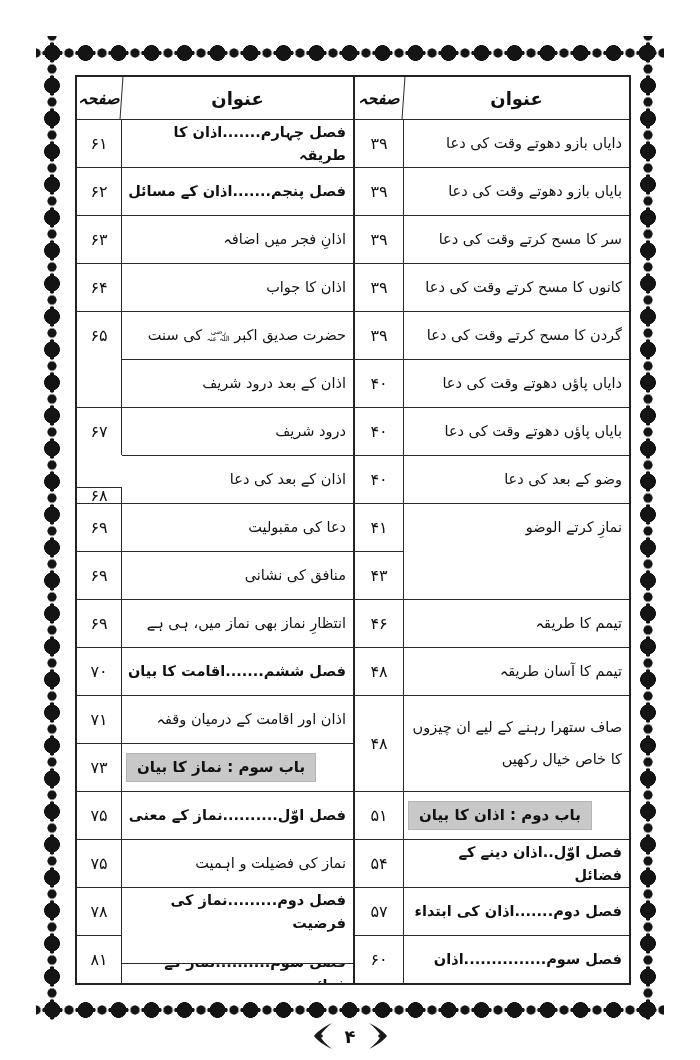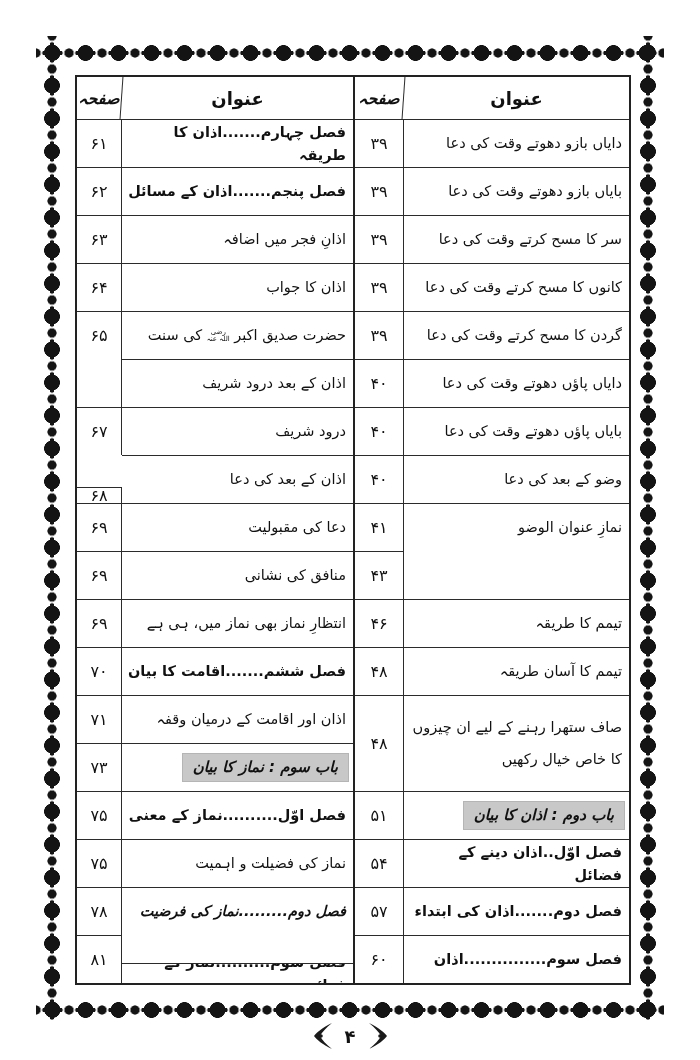--- a/index.html
+++ b/index.html
@@ -58,21 +58,21 @@
   .page-cell{
     justify-content:center;border-right:1.5px solid #2b2b2b;
     font-size:16px;direction:rtl;
   }
   .title-cell{
     direction:rtl;text-align:right;justify-content:flex-start;
     padding:0 7px 0 4px;font-size:14.5px;line-height:1.55;
   }
   .title-cell.fasl{font-weight:bold;letter-spacing:-0.2px;}
   .title-cell.tall{line-height:2.2;}
-  .title-cell.bab{justify-content:flex-start;padding:14px 4px;font-style:italic;}
+  .title-cell.bab{justify-content:flex-end;padding:14px 4px;}
   .chip{
     background:#c8c8c8;border:1px solid #b5b5b5;
     font-weight:bold;font-size:15px;padding:3px 10px;line-height:1.4;
     white-space:nowrap;
   }
   .honorific{
     font-size:7px;line-height:1;display:inline-block;
     margin:0 3px;max-width:26px;white-space:normal;text-align:center;
     vertical-align:middle;
   }
@@ -129,21 +129,21 @@
       <div class="cell title-cell normal" dir="rtl" style="grid-area: 14 / 2 / span 1;">اذان اور اقامت کے درمیان وقفہ</div>
       <div class="cell page-cell" style="grid-area: 15 / 1 / span 1;">۷۳</div>
       <div class="cell title-cell bab" dir="rtl" style="grid-area: 15 / 2 / span 1;">
         <span class="chip">باب سوم : نماز کا بیان</span>
       </div>
       <div class="cell page-cell" style="grid-area: 16 / 1 / span 1;">۷۵</div>
       <div class="cell title-cell fasl" dir="rtl" style="grid-area: 16 / 2 / span 1;">فصل اوّل..........نماز کے معنی</div>
       <div class="cell page-cell" style="grid-area: 17 / 1 / span 1;">۷۵</div>
       <div class="cell title-cell normal" dir="rtl" style="grid-area: 17 / 2 / span 1;">نماز کی فضیلت و اہمیت</div>
       <div class="cell page-cell" style="grid-area: 18 / 1 / span 1;">۷۸</div>
-      <div class="cell title-cell fasl" dir="rtl" style="grid-area: 18 / 2 / span 1; font-style: italic;">فصل دوم.........نماز کی فرضیت</div>
+      <div class="cell title-cell fasl" dir="rtl" style="grid-area: 18 / 2 / span 1;">فصل دوم.........نماز کی فرضیت</div>
       <div class="cell page-cell" style="grid-area: 19 / 1 / span 1;">۸۱</div>
       <div class="cell title-cell fasl" dir="rtl" style="grid-area: 19 / 2 / span 1; margin-top: 28px;">فصل سوم..........نماز کے فوائد</div>
     </div>
   <div class="group group-right">
       <div class="cell hdr hdr-page page-cell" style="grid-area: 1 / 1;">صفحہ</div>
       <div class="cell hdr hdr-title" style="grid-area: 1 / 2;">عنوان</div>
       <div class="cell page-cell" style="grid-area: 2 / 1 / span 1;">۳۹</div>
       <div class="cell title-cell normal" dir="rtl" style="grid-area: 2 / 2 / span 1;">دایاں بازو دھوتے وقت کی دعا</div>
       <div class="cell page-cell" style="grid-area: 3 / 1 / span 1;">۳۹</div>
       <div class="cell title-cell normal" dir="rtl" style="grid-area: 3 / 2 / span 1;">بایاں بازو دھوتے وقت کی دعا</div>
@@ -153,21 +153,21 @@
       <div class="cell title-cell normal" dir="rtl" style="grid-area: 5 / 2 / span 1;">کانوں کا مسح کرتے وقت کی دعا</div>
       <div class="cell page-cell" style="grid-area: 6 / 1 / span 1;">۳۹</div>
       <div class="cell title-cell normal" dir="rtl" style="grid-area: 6 / 2 / span 1;">گردن کا مسح کرتے وقت کی دعا</div>
       <div class="cell page-cell" style="grid-area: 7 / 1 / span 1;">۴۰</div>
       <div class="cell title-cell normal" dir="rtl" style="grid-area: 7 / 2 / span 1;">دایاں پاؤں دھوتے وقت کی دعا</div>
       <div class="cell page-cell" style="grid-area: 8 / 1 / span 1;">۴۰</div>
       <div class="cell title-cell normal" dir="rtl" style="grid-area: 8 / 2 / span 1;">بایاں پاؤں دھوتے وقت کی دعا</div>
       <div class="cell page-cell" style="grid-area: 9 / 1 / span 1;">۴۰</div>
       <div class="cell title-cell normal" dir="rtl" style="grid-area: 9 / 2 / span 1;">وضو کے بعد کی دعا</div>
       <div class="cell page-cell" style="grid-area: 10 / 1 / span 1;">۴۱</div>
-      <div class="cell title-cell normal" dir="rtl" style="grid-area: 10 / 2 / span 1;">نمازِ عنوان الوضو</div>
+      <div class="cell title-cell normal" dir="rtl" style="grid-area: 10 / 2 / span 1;">نمازِ کرتے الوضو</div>
       <div class="cell page-cell" style="grid-area: 11 / 1 / span 1;">۴۳</div>
       <div class="cell page-cell" style="grid-area: 12 / 1 / span 1;">۴۶</div>
       <div class="cell title-cell normal" dir="rtl" style="grid-area: 12 / 2 / span 1;">تیمم کا طریقہ</div>
       <div class="cell page-cell" style="grid-area: 13 / 1 / span 1;">۴۸</div>
       <div class="cell title-cell normal" dir="rtl" style="grid-area: 13 / 2 / span 1;">تیمم کا آسان طریقہ</div>
       <div class="cell page-cell" style="grid-area: 14 / 1 / span 2;">۴۸</div>
       <div class="cell title-cell normal tall" dir="rtl" style="grid-area: 14 / 2 / span 2;">صاف ستھرا رہنے کے لیے ان چیزوں کا خاص خیال رکھیں</div>
       <div class="cell page-cell" style="grid-area: 16 / 1 / span 1;">۵۱</div>
       <div class="cell title-cell bab" dir="rtl" style="grid-area: 16 / 2 / span 1;">
         <span class="chip">باب دوم : اذان کا بیان</span>

